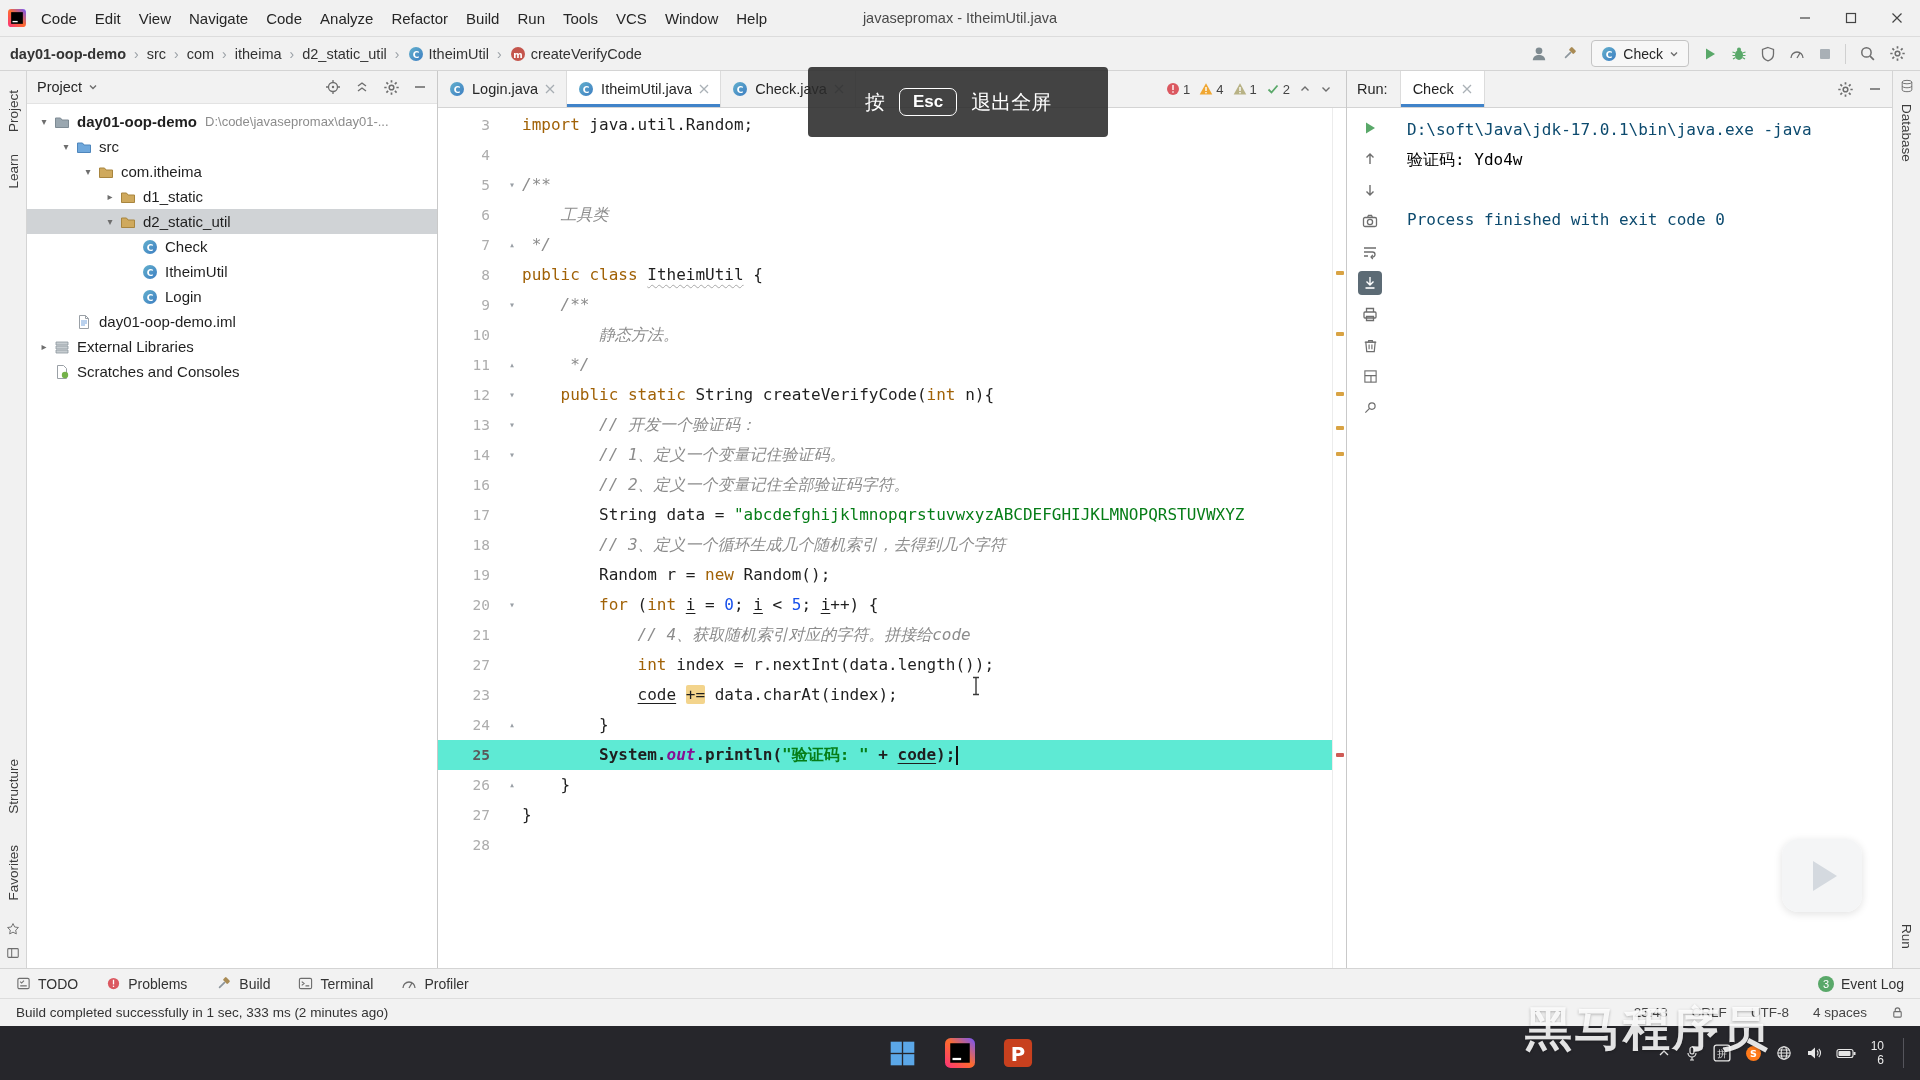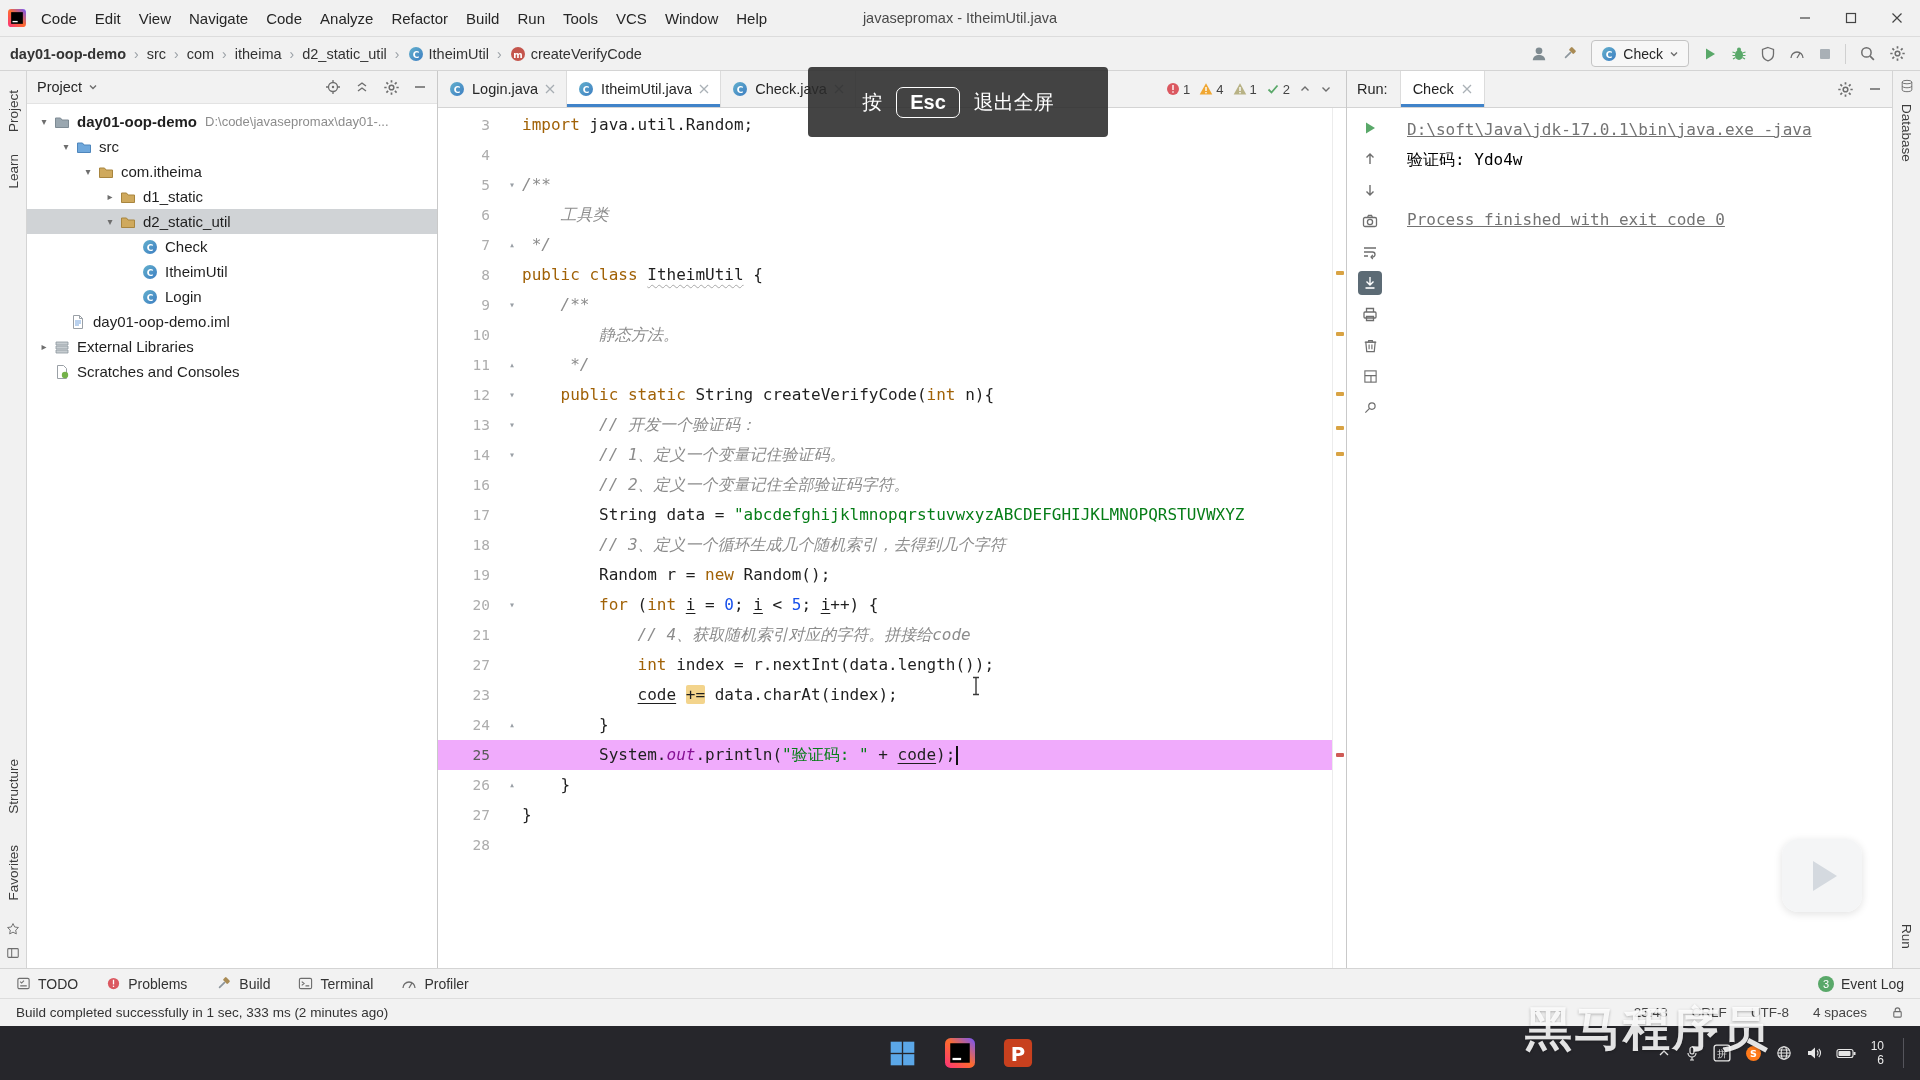--- a/index.html
+++ b/index.html
@@ -60,21 +60,21 @@
 .tab-close{opacity:.75;}
 .inspections{margin-left:auto;display:flex;align-items:center;gap:9px;padding-right:14px;font-size:13px;color:#444;}
 .insp{display:inline-flex;align-items:center;gap:3px;}
 .editor-body{flex:1;position:relative;background:#fff;overflow:hidden;font-family:"DejaVu Sans Mono",monospace;font-size:16px;}
 .code-lines{position:absolute;top:0;left:0;right:14px;bottom:0;padding-top:2px;}
 .cl{height:30px;line-height:30px;display:flex;white-space:pre;}
 .cl .gut{width:64px;text-align:right;padding-right:12px;color:#ADADAD;font-size:14.5px;flex:none;font-family:"DejaVu Sans Mono",monospace;}
 .cl.caret-line .gut{color:#5A5A5A;}
 .cl .fold{width:20px;flex:none;color:#9AA0A6;font-size:10px;text-align:center;line-height:30px;}
 .cl .ct{flex:1;overflow:hidden;white-space:pre;}
-.cl.caret-line{background:#f0abfc;}
+.cl.caret-line{background:#5eead4;font-weight:bold;}
 .tk-k{color:#a16207;font-weight:normal;}
 .tk-s{color:#067D17;}
 .tk-c{color:#8C8C8C;font-style:italic;}
 .tk-n{color:#1750EB;}
 .tk-sf{color:#871094;font-style:italic;}
 .tk-u{text-decoration:underline;text-underline-offset:3px;}
 .tk-hl{background:#F3D48C;border-radius:2px;}
 .tk-wv{text-decoration:underline wavy #A8A8A8 1px;text-underline-offset:4px;}
 .caret-bar{display:inline-block;width:2px;height:19px;background:#111;vertical-align:middle;margin-left:1px;}
 .error-stripe{position:absolute;top:0;right:0;bottom:0;width:14px;background:#FFFFFF;border-left:1px solid #ECECEC;}
@@ -85,21 +85,21 @@
 .run-header{height:37px;background:#F2F2F2;border-bottom:1px solid #D4D4D4;display:flex;align-items:center;padding:0 10px;font-size:14.5px;flex:none;}
 .run-label{color:#262626;margin-right:12px;}
 .run-tab{display:flex;align-items:center;gap:8px;height:100%;padding:0 12px;background:#fff;box-shadow:inset 0 -3px 0 #4083C9;border-left:1px solid #DCDCDC;border-right:1px solid #DCDCDC;}
 .rh-icons{margin-left:auto;display:flex;gap:14px;align-items:center;}
 .run-body{flex:1;display:flex;min-height:0;}
 .run-toolbar{width:46px;display:flex;flex-direction:column;align-items:center;padding-top:8px;gap:7px;flex:none;}
 .rt-btn{width:24px;height:24px;display:flex;align-items:center;justify-content:center;border-radius:4px;}
 .rt-btn.sel{background:#5C6B75;}
 .console{flex:1;padding:7px 0 0 14px;font-family:"DejaVu Sans Mono",monospace;font-size:16px;overflow:hidden;}
 .con-line{height:30px;line-height:30px;white-space:pre;}
-.con-line.sys{color:#737373;text-decoration:underline;}
+.con-line.sys{color:#0c4a6e;}
 .con-line.out{color:#000;}
 
 
 .toolrow{height:30px;background:#F2F2F2;border-top:1px solid #D4D4D4;display:flex;align-items:center;padding:0 16px;gap:28px;font-size:14px;color:#333;flex:none;}
 .tool-btn{display:flex;align-items:center;gap:7px;}
 .eventlog{margin-left:auto;display:flex;align-items:center;gap:7px;}
 .badge-green{width:16px;height:16px;border-radius:50%;background:#59A869;color:#fff;font-size:11px;display:flex;align-items:center;justify-content:center;}
 .statusrow{height:28px;background:#F2F2F2;border-top:1px solid #DDDDDD;display:flex;align-items:center;padding:0 16px;font-size:13.5px;color:#333;flex:none;}
 .status-right{margin-left:auto;display:flex;gap:24px;align-items:center;color:#444;}
 .status-item{white-space:nowrap;}
@@ -107,21 +107,21 @@
 
 .taskbar{height:54px;background:#26262B;position:relative;display:flex;align-items:center;flex:none;}
 .tb-center{position:absolute;left:50%;transform:translateX(-50%);display:flex;gap:20px;align-items:center;}
 .tb-icon{width:38px;height:38px;border-radius:6px;display:flex;align-items:center;justify-content:center;}
 .tb-right{margin-left:auto;display:flex;align-items:center;gap:15px;padding-right:16px;color:#E8E8E8;}
 .clock{font-size:12px;text-align:right;line-height:14px;color:#ECECEC;}
 .peek{width:1px;height:30px;background:#55555C;margin-left:4px;}
 
 
 .esc-overlay{position:absolute;left:808px;top:67px;width:300px;height:70px;background:rgba(42,42,42,.88);border-radius:4px;display:flex;align-items:center;justify-content:center;gap:14px;color:#fff;font-size:20px;z-index:60;}
-.esc-key{border:1.5px solid #fff;border-radius:7px;padding:3px 13px;font-size:20px;font-weight:bold;}
+.esc-key{border:1.5px solid #fff;border-radius:7px;padding:3px 13px;font-size:17px;font-weight:bold;}
 .play-float{position:absolute;left:1782px;top:839px;width:80px;height:73px;background:rgba(243,244,246,.95);border-radius:16px;box-shadow:0 2px 8px rgba(0,0,0,.12);display:flex;align-items:center;justify-content:center;z-index:55;}
 .play-float .tri{width:0;height:0;border-left:24px solid #D4D9DF;border-top:15px solid transparent;border-bottom:15px solid transparent;margin-left:6px;}
 .watermark{position:absolute;left:1525px;top:998px;font-size:47px;font-weight:bold;color:rgba(255,255,255,.88);text-shadow:0 1px 3px rgba(0,0,0,.28);letter-spacing:2px;z-index:70;pointer-events:none;white-space:nowrap;}
 .ibeam{position:absolute;left:970px;top:676px;z-index:50;pointer-events:none;}
 </style>
 </head>
 <body>
 
 <div id="app">
 
@@ -454,21 +454,21 @@
                     <stop offset="0" stop-color="#63B0CD"></stop>
                     <stop offset="1" stop-color="#3D7EC2"></stop>
                   </linearGradient>
                 </defs>
                 <circle cx="8" cy="8" r="7" fill="url(#gc)"></circle>
                 <text x="8" y="11.5" text-anchor="middle" font-size="9" font-weight="bold" fill="#fff" font-family="DejaVu Sans, sans-serif">C</text>
               </svg>
             </span>
             <span class="tree-label">Login</span>
           </div>
-          <div class="tree-row" style="padding-left: 24px;">
+          <div class="tree-row" style="padding-left: 30px;">
             <span class="tree-chev"></span>
             <span class="tree-ic">
               <svg width="16" height="16" viewBox="0 0 16 16">
                 <path d="M3.5 1.5h6l3 3v10h-9z" fill="#fff" stroke="#9AA0A6"></path>
                 <path d="M9.5 1.5v3h3" fill="none" stroke="#9AA0A6"></path>
                 <path d="M5 7h6M5 9h6M5 11h4" stroke="#74A3DC" stroke-width="1"></path>
               </svg>
             </span>
             <span class="tree-label">day01-oop-demo.iml</span>
           </div>

